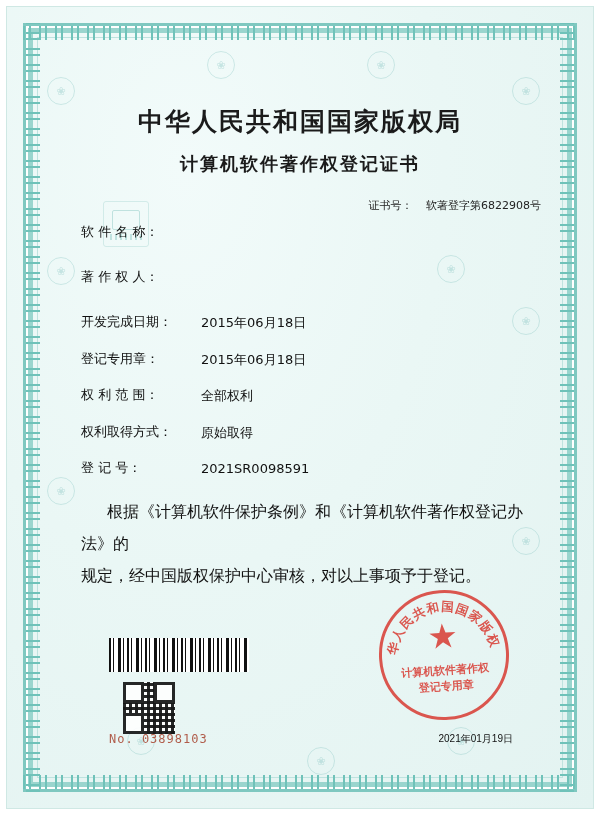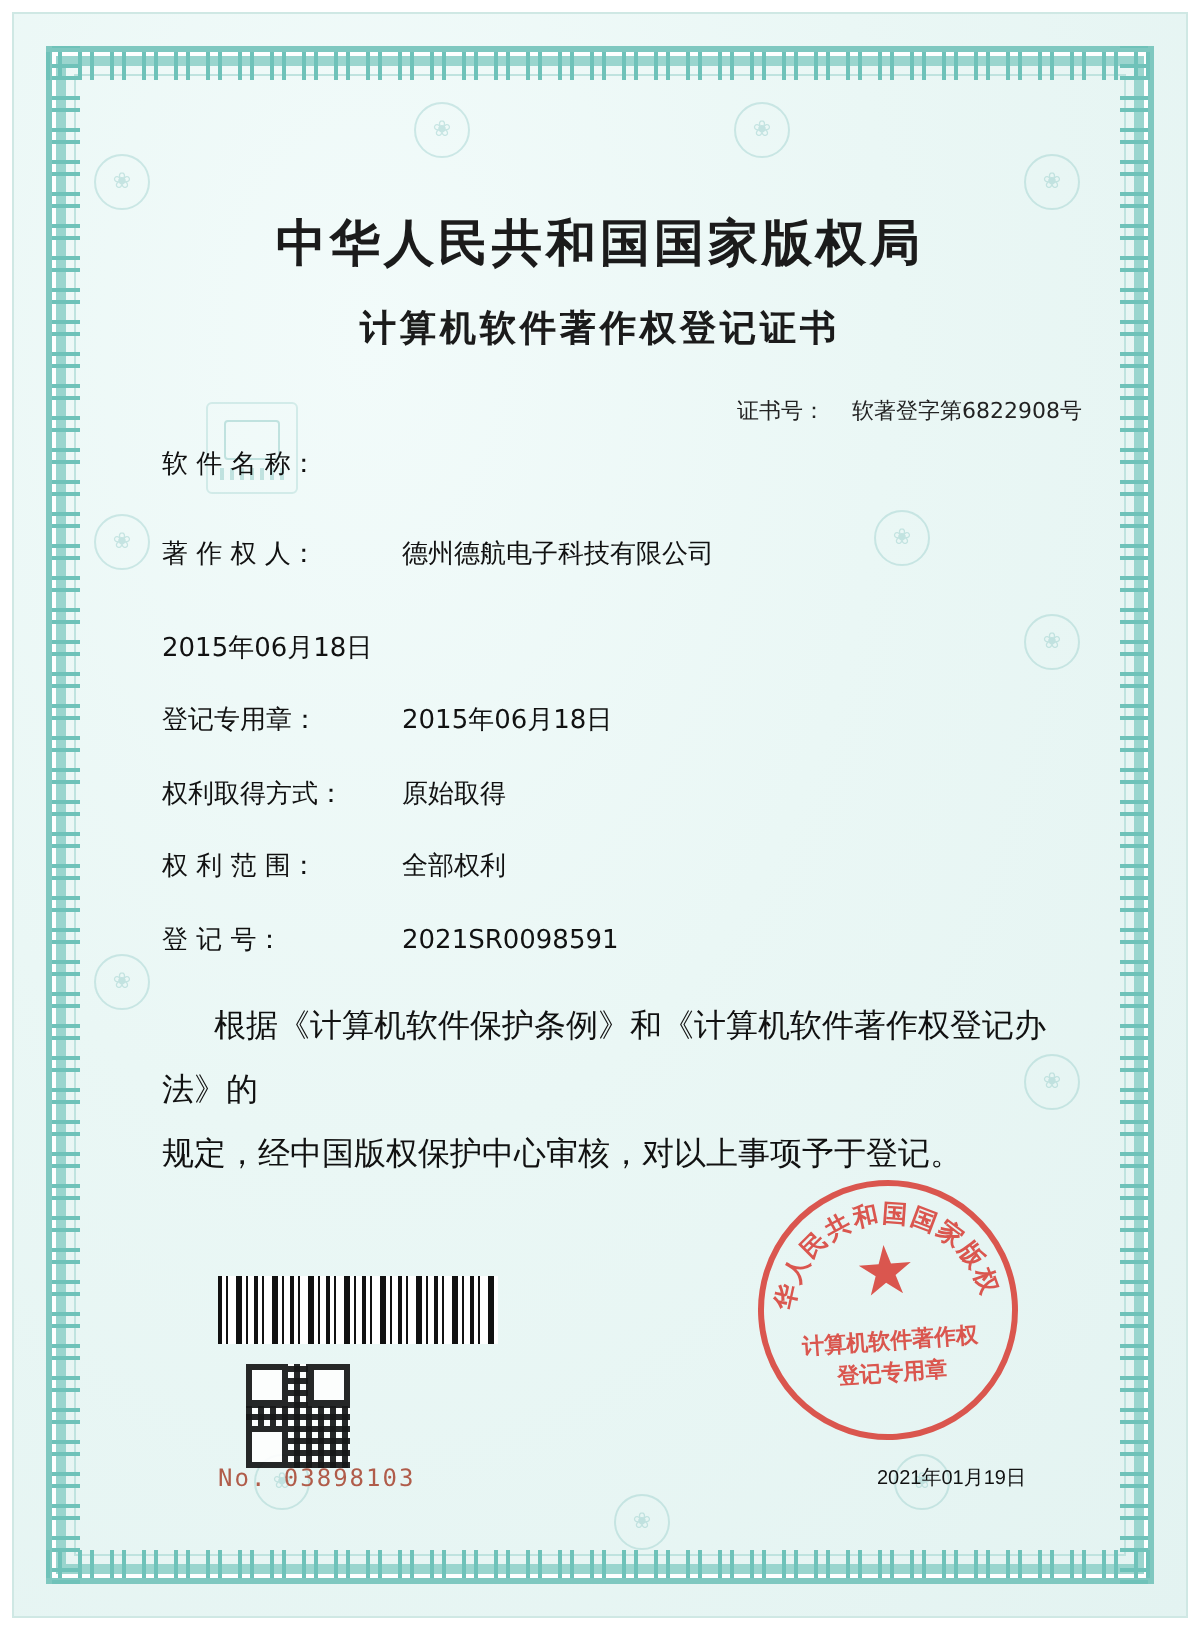--- a/index.html
+++ b/index.html
@@ -335,42 +335,42 @@
       <div class="fields">
 
         <div class="field-row">
           <div class="field-label tight">软 件 名 称：</div>
         </div>
 
         <div class="spacer-small"></div>
 
         <div class="field-row">
           <div class="field-label tight">著 作 权 人：</div>
-          <div class="field-value">德州德航电子科技有限公司</div>
         </div>
 
         <div class="spacer-small"></div>
 
         <div class="field-row">
+          <div class="field-label tight">开发完成日期：</div>
           <div class="field-value">2015年06月18日</div>
         </div>
 
         <div class="field-row">
           <div class="field-label tight">登记专用章：</div>
           <div class="field-value">2015年06月18日</div>
         </div>
 
         <div class="field-row">
+          <div class="field-label tight">权 利 范 围：</div>
+          <div class="field-value">全部权利</div>
+        </div>
+
+        <div class="field-row">
           <div class="field-label tight">权利取得方式：</div>
           <div class="field-value">原始取得</div>
-        </div>
-
-        <div class="field-row">
-          <div class="field-label tight">权 利 范 围：</div>
-          <div class="field-value">全部权利</div>
         </div>
 
         <div class="field-row">
           <div class="field-label tight">登 记 号：</div>
           <div class="field-value">2021SR0098591</div>
         </div>
 
       </div>
 
       <div class="statement">

